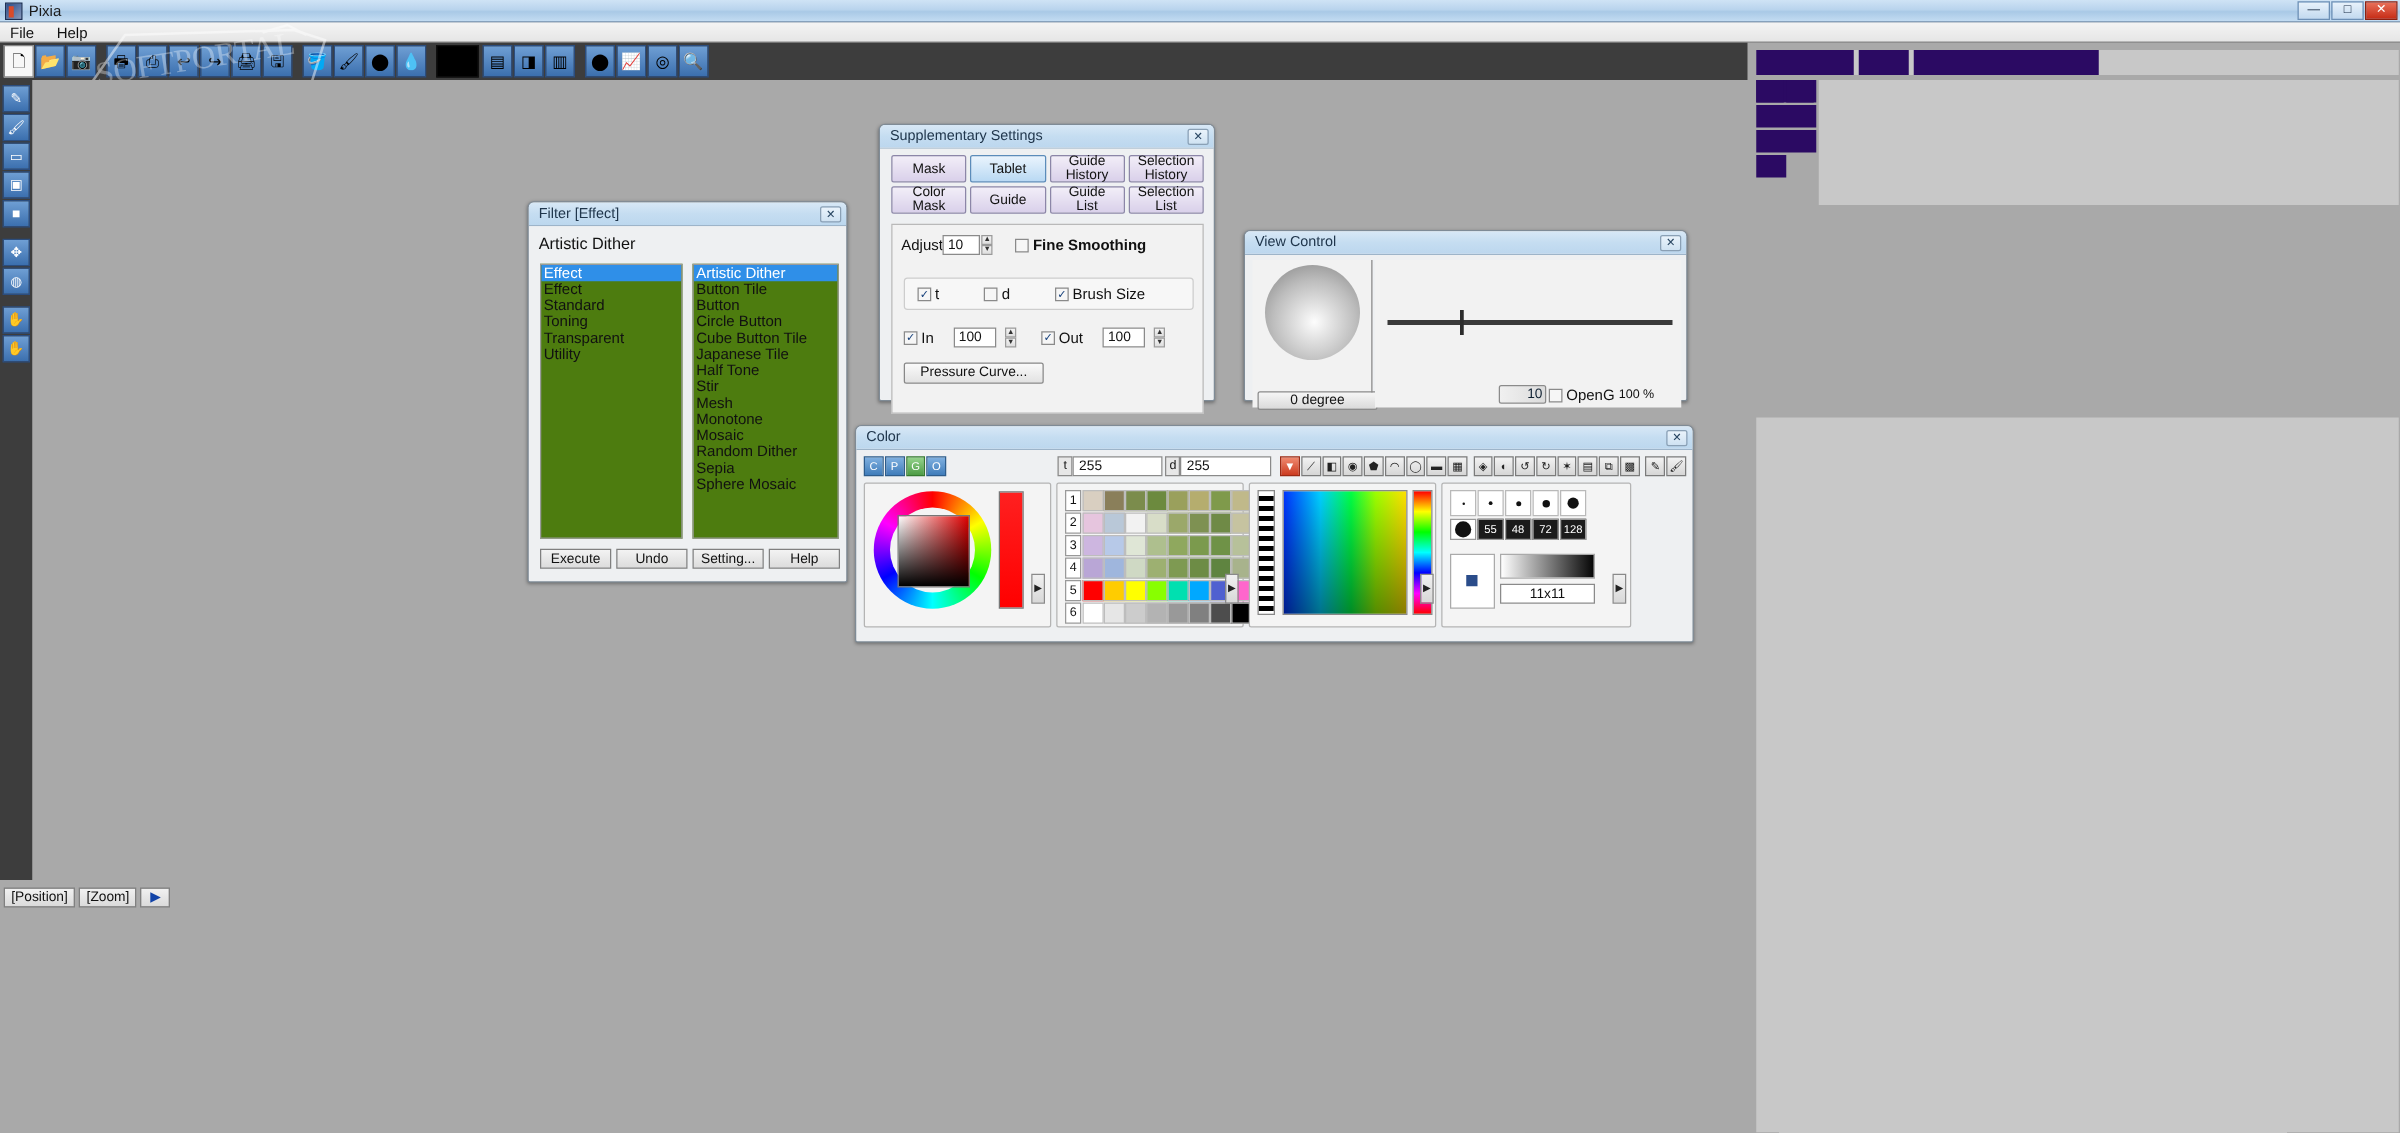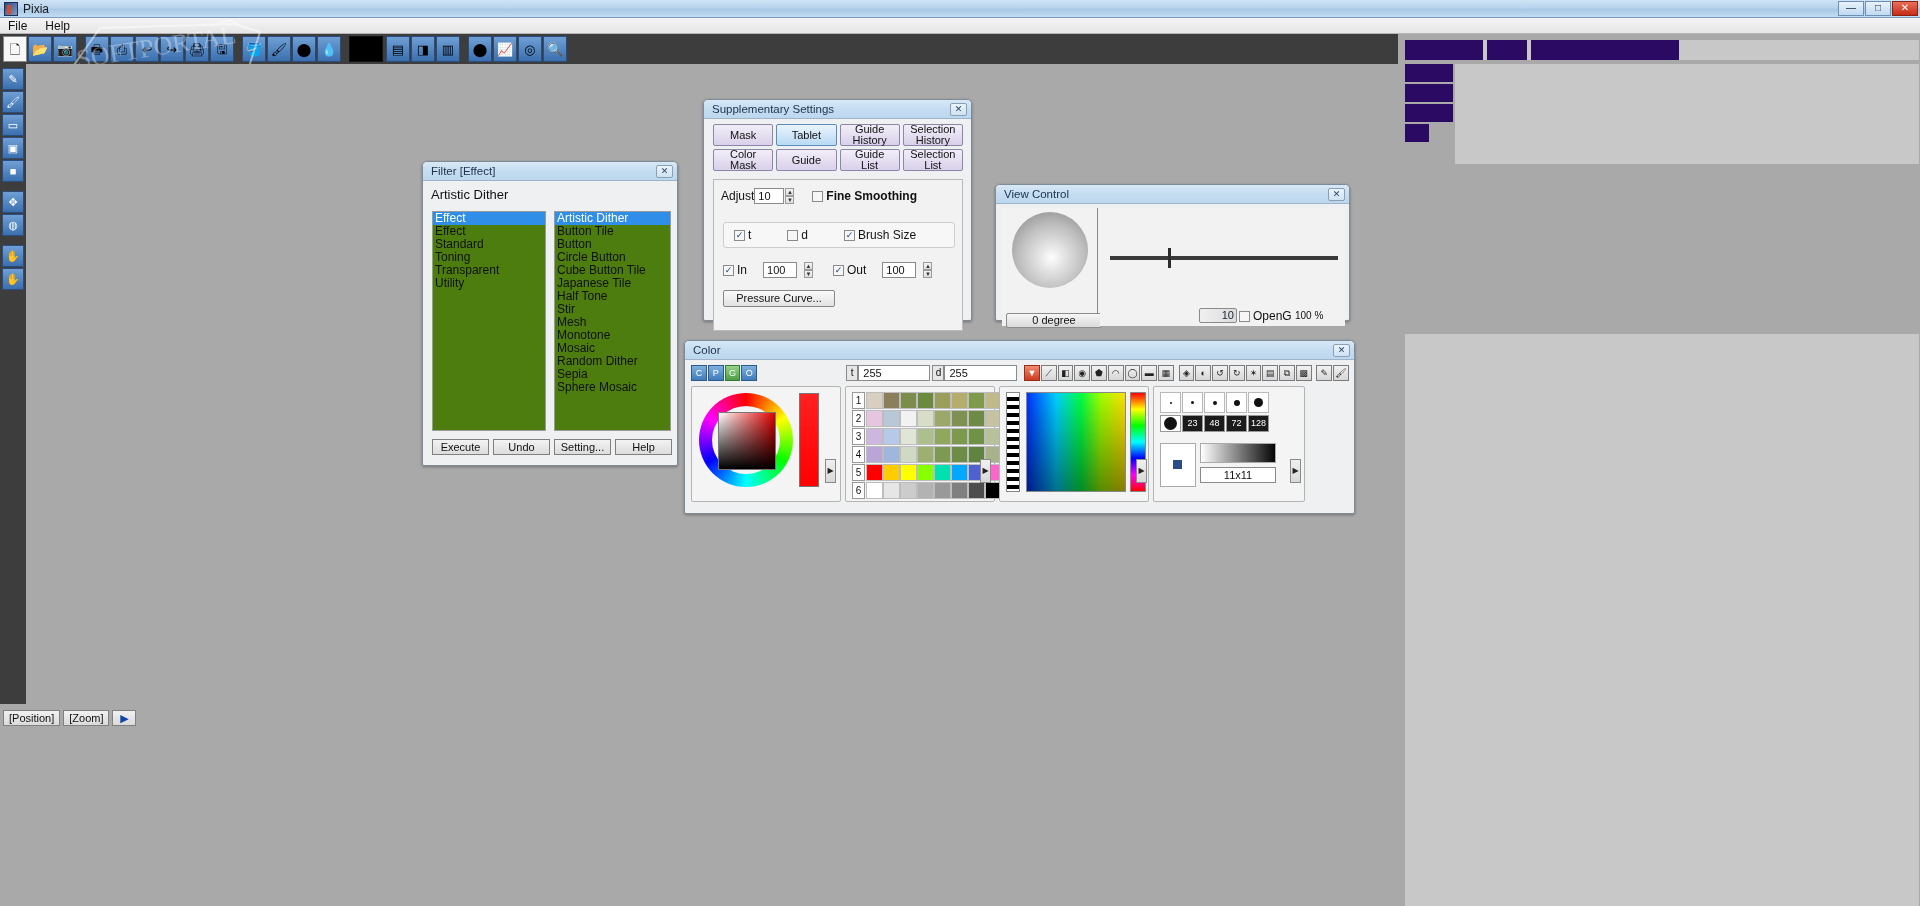--- a/index.html
+++ b/index.html
@@ -779,21 +779,21 @@
               <div class="d" style="width: 6px; height: 6px;"></div>
             </div>
             <div class="bdot">
               <div class="d" style="width: 9px; height: 9px;"></div>
             </div>
           </div>
         <div class="brow" id="bSizes" style="left:6px;top:28px;">
             <div class="bsz first">
               <div style="width: 13px; height: 13px; background: rgb(17, 17, 17); border-radius: 50%;"></div>
             </div>
-            <div class="bsz">23</div>
+            <div class="bsz">55</div>
             <div class="bsz">48</div>
             <div class="bsz">72</div>
             <div class="bsz">128</div>
           </div>
         <div class="bpreview">
             <i></i>
           </div>
         <div class="bwedge"></div>
         <div class="bsizelabel">11x11</div>
         <div class="arrowbtn" style="left:136px;top:72px;">▶</div>

